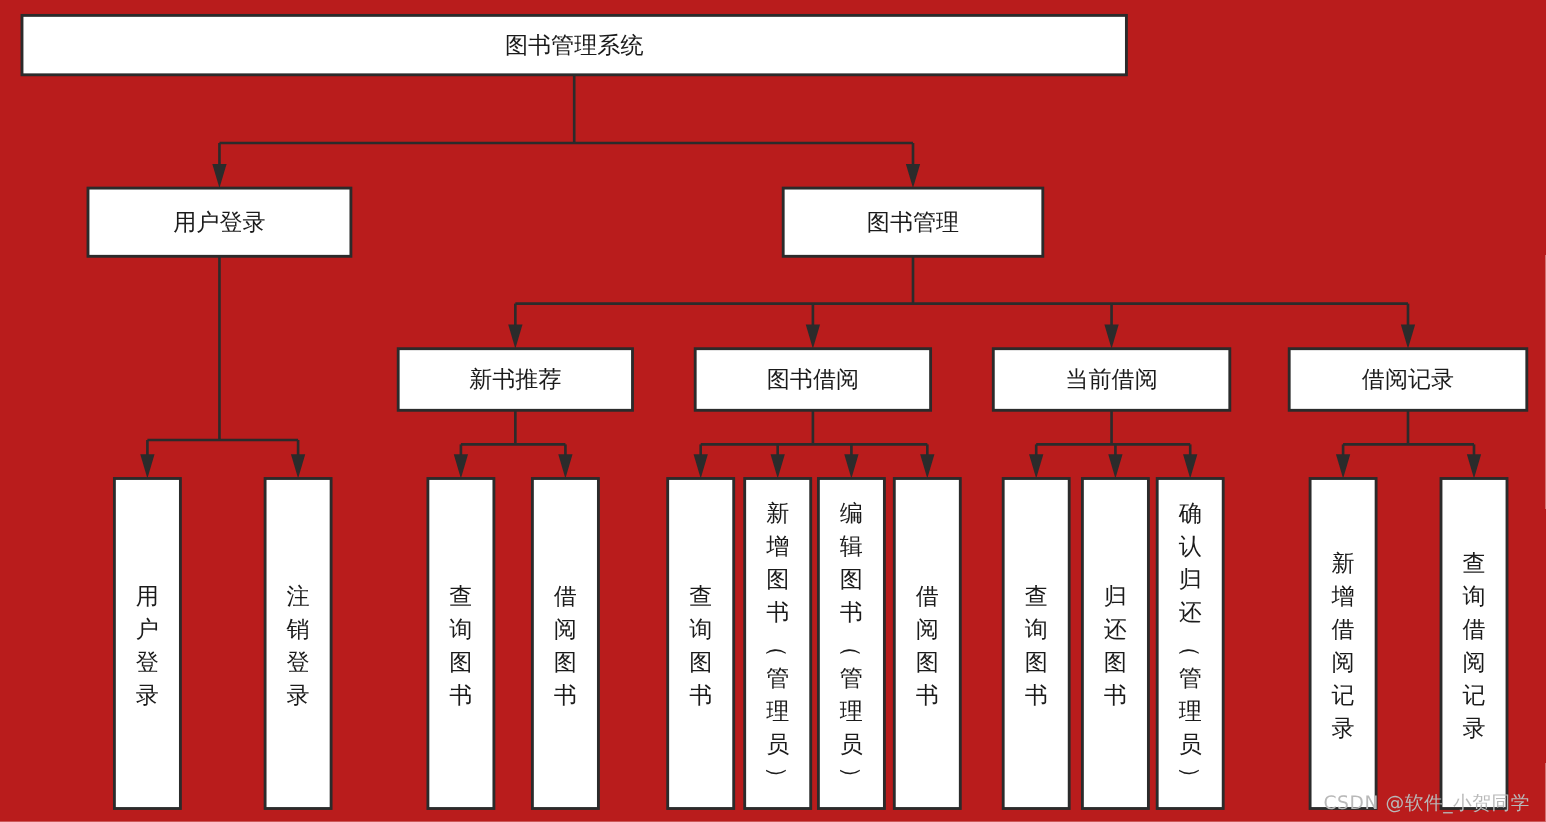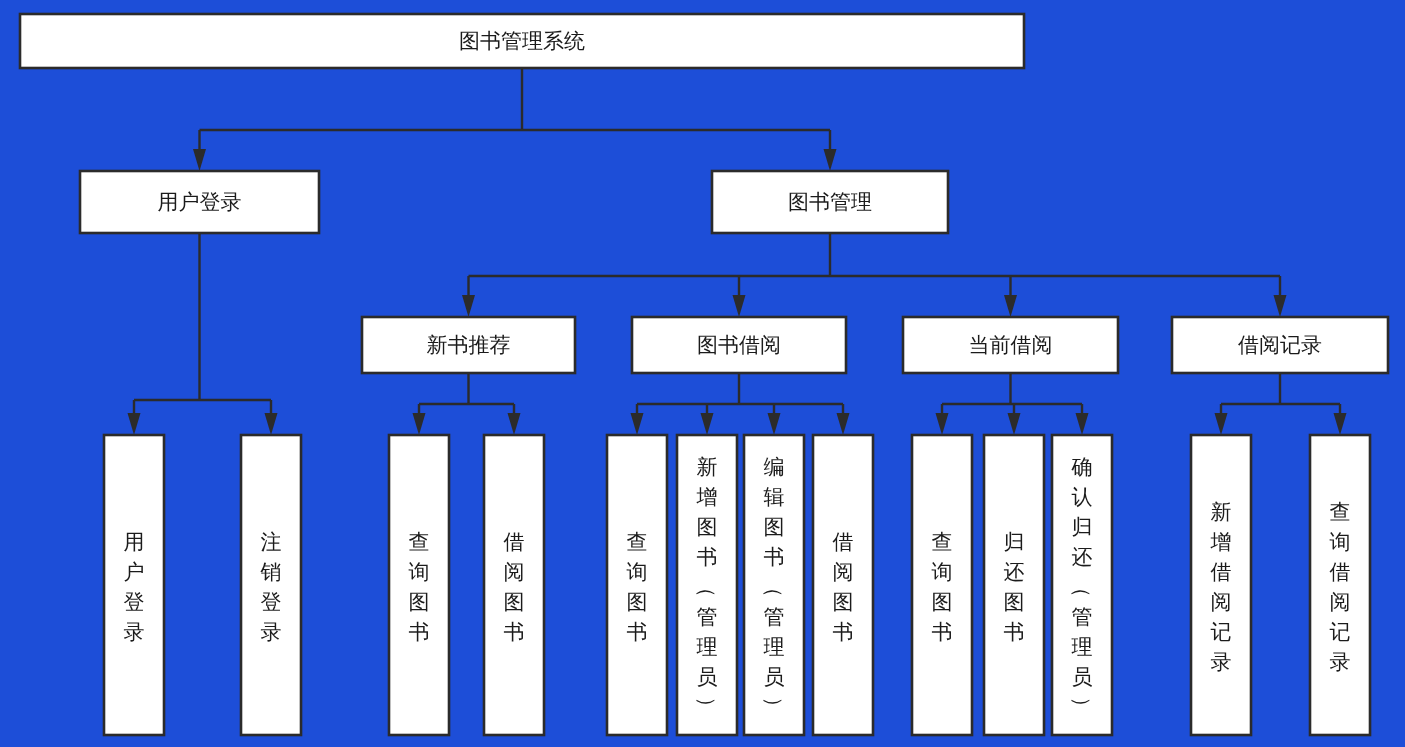--- a/index.html
+++ b/index.html
@@ -10,21 +10,21 @@
   body {
     width: 1405px;
     height: 747px;
     font-family: "DejaVu Sans", "Liberation Sans", sans-serif;
     overflow: hidden;
   }
   #diagram-root {
     position: relative;
     width: 1405px;
     height: 747px;
-    background: #1d4ed8;
+    background: #b91c1c;
   }
   svg.flow {
     position: absolute;
     left: 0;
     top: 0;
     width: 1405px;
     height: 747px;
   }
   .node-rect {
     fill: #ffffff;
@@ -272,13 +272,14 @@
           <rect x="1310" y="435" width="60" height="300" rx="0" class="node-rect"></rect>
           <text x="1340" y="519" class="node-label-v">查</text>
           <text x="1340" y="549" class="node-label-v">询</text>
           <text x="1340" y="579" class="node-label-v">借</text>
           <text x="1340" y="609" class="node-label-v">阅</text>
           <text x="1340" y="639" class="node-label-v">记</text>
           <text x="1340" y="669" class="node-label-v">录</text>
         </g>
       </g>
   </svg>
+  <div class="watermark">CSDN @软件_小贺同学</div>
 </div>
 
 </body></html>

